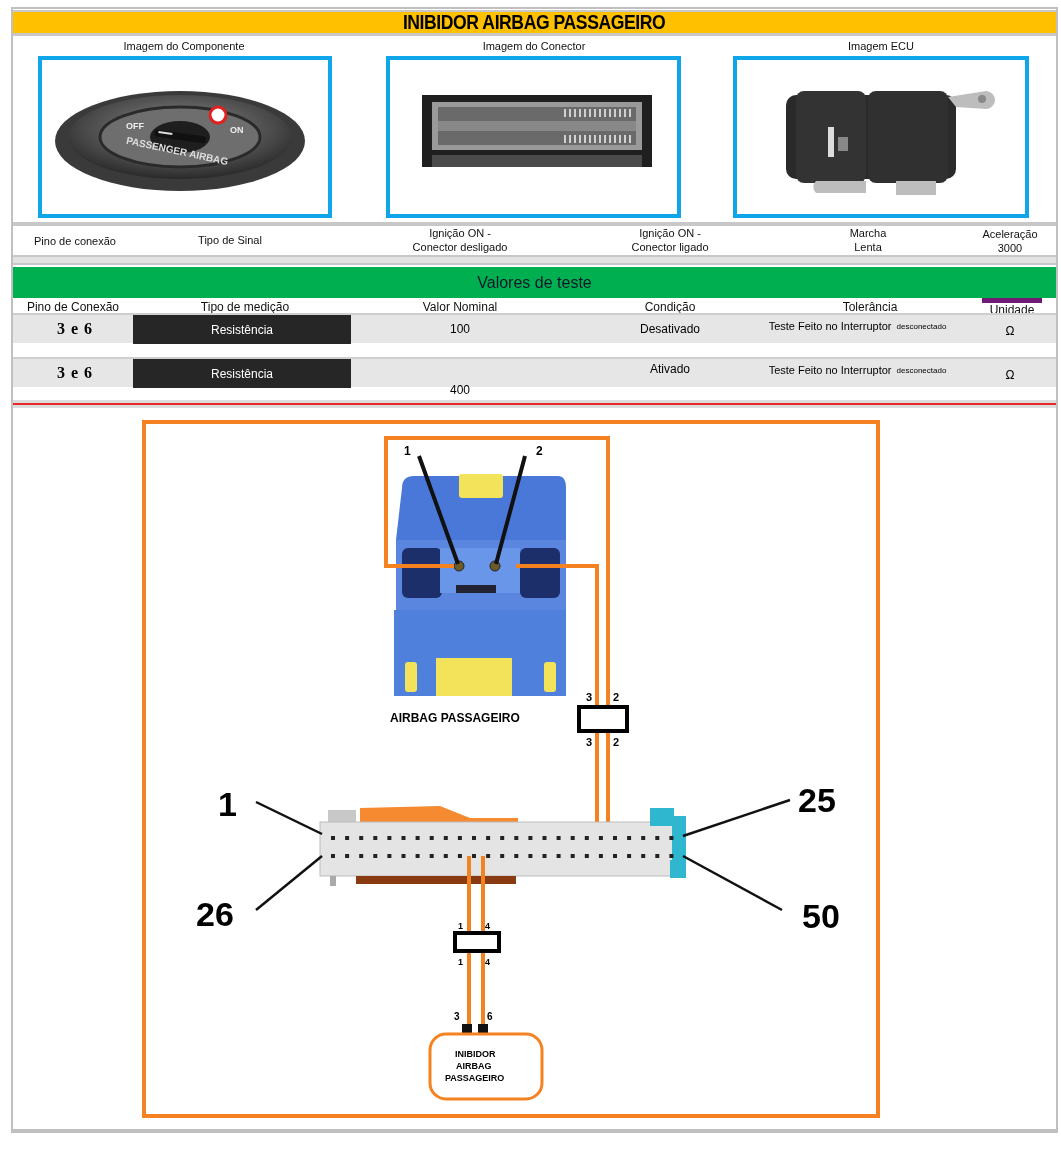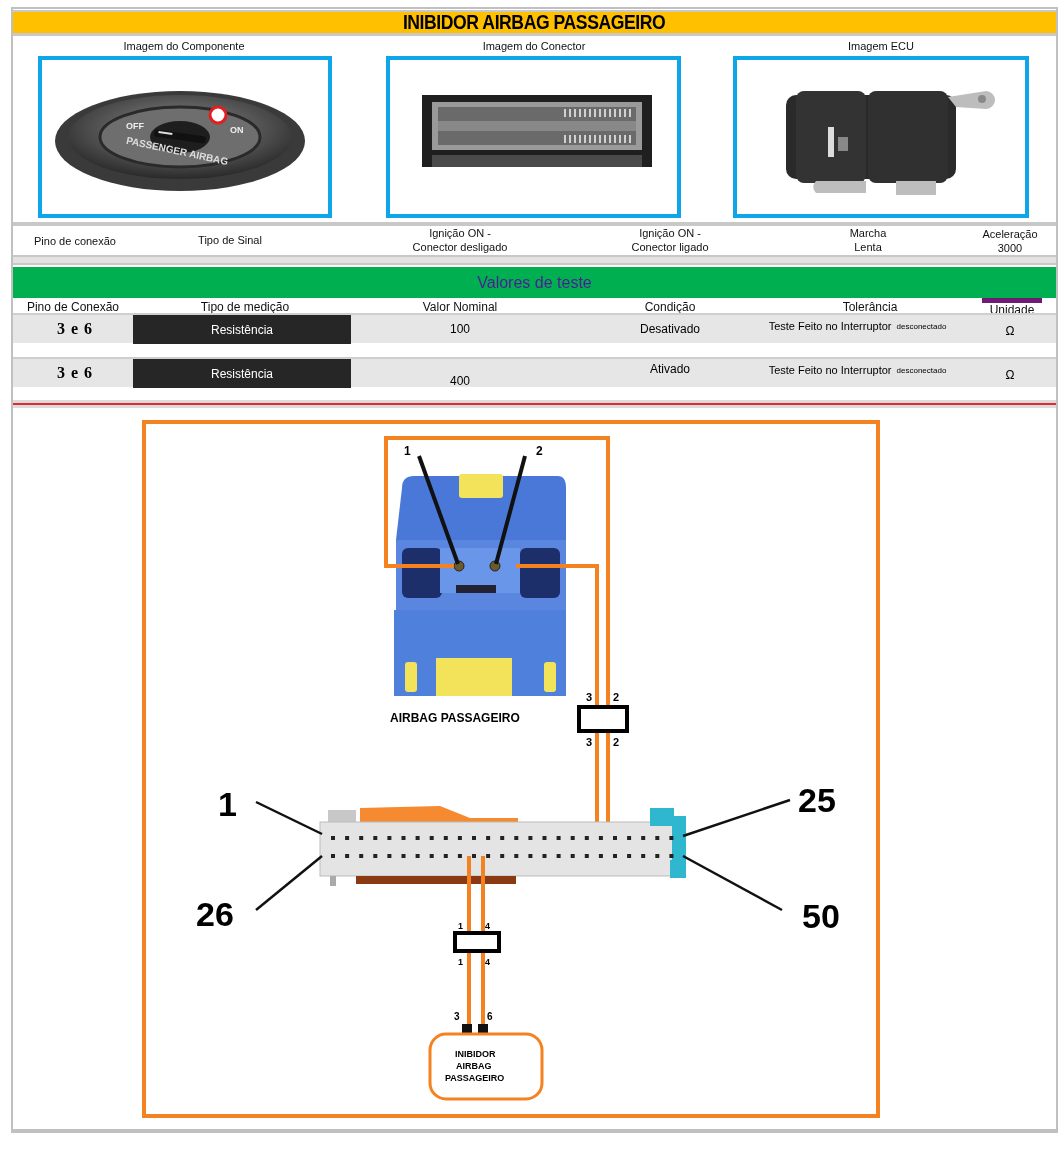--- a/index.html
+++ b/index.html
@@ -17,21 +17,21 @@
 
   .img-label { position: absolute; top: 40px; font-size: 11px; text-align: center; width: 300px; color: #111; }
   .img-box { position: absolute; top: 56px; height: 162px; border: 4px solid #0ea5e9; background: #fff;
              display: flex; align-items: center; justify-content: center; overflow: hidden; }
 
   .sep-gray { position: absolute; left: 13px; width: 1043px; background: #c8c8c8; }
 
   .hdr-cell { position: absolute; font-size: 11px; text-align: center; line-height: 14px; color: #111; }
 
   .green-bar { position: absolute; left: 13px; top: 267px; width: 1043px; height: 31px; background: #00b050;
-               display: flex; align-items: center; justify-content: center; color: #4c1d95; font-size: 16px; }
+               display: flex; align-items: center; justify-content: center; color: #0f172a; font-size: 16px; }
 
   .col-hdr { position: absolute; top: 300px; font-size: 12px; text-align: center; color: #111; }
 
   .row-bg { position: absolute; left: 13px; width: 1043px; height: 30px; background: #e6e6e6; border-top: 2px solid #cfcfcf; }
   .cell { position: absolute; font-size: 12px; display: flex; align-items: center; justify-content: center; }
   .cell.pin { font-weight: bold; font-size: 16px; letter-spacing: 1px; font-family: Liberation Serif, serif; }
   .cell.dark { background: #262626; color: #fff; }
   .cell.tol { font-size: 11px; }
   .cell.tol small { font-size: 8px; margin-left: 5px; }
 
@@ -170,21 +170,21 @@
 <div class="cell" style="left:620px; top:315px; width:100px; height:28px;">Desativado</div>
 <div class="cell tol" style="left:735px; top:313px; width:245px; height:26px;">
   <span>Teste Feito no Interruptor</span>
   <small>desconectado</small>
 </div>
 <div class="cell" style="left:985px; top:317px; width:50px; height:28px;">Ω</div>
 
 <div class="row-bg" style="top:357px;"></div>
 <div class="cell pin" style="left:20px; top:359px; width:110px; height:28px;">3 e 6</div>
 <div class="cell dark" style="left:133px; top:359px; width:218px; height:29px;">Resistência</div>
-<div class="cell" style="left:400px; top:359px; width:120px; height:44px;">400</div>
+<div class="cell" style="left:400px; top:368px; width:120px; height:44px;">400</div>
 <div class="cell" style="left:620px; top:359px; width:100px; height:20px;">Ativado</div>
 <div class="cell tol" style="left:735px; top:357px; width:245px; height:26px;">
   <span>Teste Feito no Interruptor</span>
   <small>desconectado</small>
 </div>
 <div class="cell" style="left:985px; top:361px; width:50px; height:28px;">Ω</div>
 
 <div class="red-band"></div>
 <div class="red-line"></div>
 

